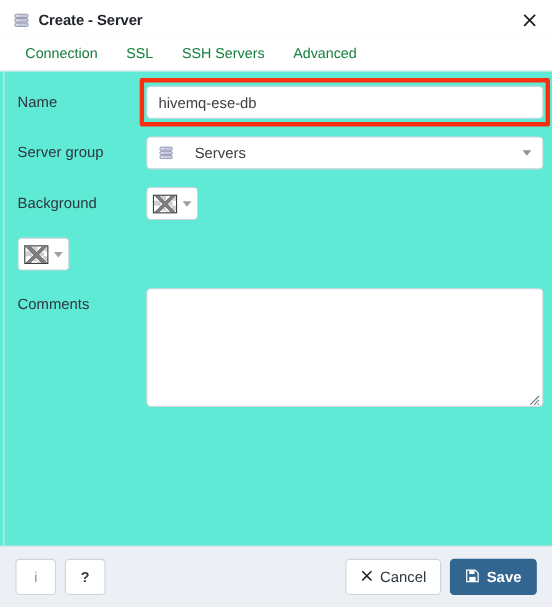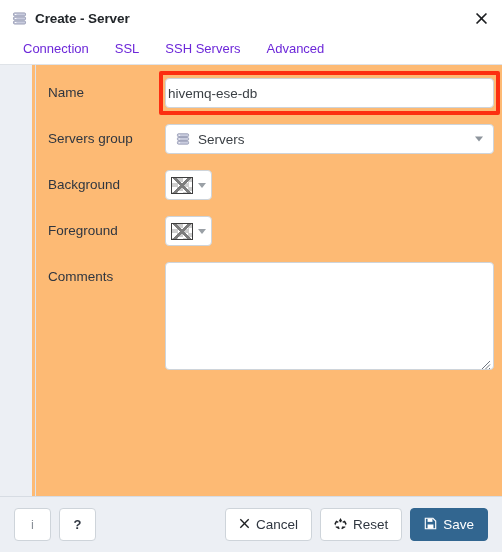--- a/index.html
+++ b/index.html
@@ -79,38 +79,37 @@
     display: flex;
     align-items: stretch;
     padding-left: 10px;
     box-sizing: border-box;
   }
   .tab {
     padding: 0 13px;
     display: flex;
     align-items: center;
     font-size: 13px;
-    color: #6d28d9;
+    color: #15803d;
     cursor: pointer;
     border-bottom: 3px solid transparent;
     box-sizing: border-box;
     white-space: nowrap;
   }
   .tab.active {
     color: #31688c;
     border-bottom-color: #31688c;
   }
 
   
   .body {
     flex: 1 1 auto;
-    background: #fdba74;
+    background: #5eead4;
     position: relative;
     overflow: hidden;
-    margin-left: 32px;
   }
   .gutter {
     position: absolute;
     left: 3px;
     top: 0;
     bottom: 0;
     width: 1px;
     background: #dde2e9;
   }
   .form {
@@ -140,21 +139,21 @@
   .text-input {
     width: 100%;
     height: 30px;
     box-sizing: border-box;
     border: 1px solid #ced4da;
     border-radius: 4px;
     background: #ffffff;
     font-family: "Liberation Sans", sans-serif;
     font-size: 13.5px;
     color: #3a3f44;
-    padding: 0 2px;
+    padding: 0 10px;
     outline: none;
   }
 
   
   .highlight-wrap {
     position: relative;
   }
   .highlight-box {
     position: absolute;
     left: -6px;
@@ -178,21 +177,21 @@
     background: #ffffff;
     display: flex;
     align-items: center;
     padding: 0 10px;
     cursor: pointer;
   }
   .select-value {
     font-size: 13.5px;
     color: #3a3f44;
     display: flex;
-    gap: 7px;
+    gap: 18px;
   }
   .caret {
     position: absolute;
     right: 10px;
     top: 50%;
     transform: translateY(-50%);
     width: 0;
     height: 0;
     border-left: 4.5px solid transparent;
     border-right: 4.5px solid transparent;
@@ -307,20 +306,21 @@
   .btn.icon-only {
     width: 37px;
     padding: 0;
   }
   .btn.info-btn { color: #8a9098; }
   .btn .glyph { font-size: 13px; line-height: 1; }
   .btn.primary {
     background: #326690;
     border-color: #326690;
     color: #ffffff;
+    font-weight: bold;
   }
   .btn.primary .glyph { color: #ffffff; }
   .btn.help-btn { font-weight: bold; font-size: 15px; }
 </style>
 </head>
 <body>
 
 <div class="dialog">
 
   <div class="titlebar">
@@ -362,21 +362,21 @@
 
       <div class="row">
         <div class="label">Name</div>
         <div class="ctl highlight-wrap">
           <input class="text-input" type="text" value="hivemq-ese-db" style="">
           <div class="highlight-box"></div>
         </div>
       </div>
 
       <div class="row">
-        <div class="label">Servers group</div>
+        <div class="label">Server group</div>
         <div class="ctl">
           <div class="select-box">
             <span class="select-value">
               <span class="srv-icon">
                 <svg width="14" height="14" viewBox="0 0 16 16" aria-hidden="true">
                   <g fill="#c9ccde" stroke="#8e93ad" stroke-width="0.9">
                     <rect x="1.6" y="2.0" width="12.8" height="3.3" rx="1.2"></rect>
                     <rect x="1.6" y="6.3" width="12.8" height="3.3" rx="1.2"></rect>
                     <rect x="1.6" y="10.6" width="12.8" height="3.3" rx="1.2"></rect>
                   </g>
@@ -398,21 +398,20 @@
         <div class="label">Background</div>
         <div class="ctl">
           <div class="color-picker">
             <span class="swatch"></span>
             <span class="caret-sm"></span>
           </div>
         </div>
       </div>
 
       <div class="row">
-        <div class="label">Foreground</div>
         <div class="ctl">
           <div class="color-picker">
             <span class="swatch"></span>
             <span class="caret-sm"></span>
           </div>
         </div>
       </div>
 
 
       <div class="row">
@@ -446,32 +445,20 @@
 
     <button class="btn">
       <span class="glyph">
         <svg width="11" height="11" viewBox="0 0 16 16" aria-hidden="true">
           <path d="M2.6 1.2 L8 6.6 L13.4 1.2 L14.8 2.6 L9.4 8 L14.8 13.4 L13.4 14.8 L8 9.4 L2.6 14.8 L1.2 13.4 L6.6 8 L1.2 2.6 Z" fill="#1d1f22"></path>
         </svg>
       </span>
       <span>Cancel</span>
     </button>
 
-    <button class="btn">
-      <span class="glyph">
-        <svg width="13" height="13" viewBox="0 0 16 16" aria-hidden="true">
-          <path d="M8 1.3 L10.2 5.1 L8.9 5.1 L8.9 6.6 L7.1 6.6 L7.1 5.1 L5.8 5.1 Z" fill="#1d1f22"></path>
-          <path d="M2.1 11.6 L6.4 11.6 L5.8 12.7 L7.1 13.5 L6.2 15.0 L2.0 12.6 Z" fill="#1d1f22"></path>
-          <path d="M13.9 11.6 L9.6 11.6 L10.2 12.7 L8.9 13.5 L9.8 15.0 L14.0 12.6 Z" fill="#1d1f22"></path>
-          <path d="M1.4 10.4 L3.6 6.6 L4.8 7.3 L5.7 5.8 L2.6 4.3 L0.5 8.1 Z" fill="#1d1f22"></path>
-          <path d="M14.6 10.4 L12.4 6.6 L11.2 7.3 L10.3 5.8 L13.4 4.3 L15.5 8.1 Z" fill="#1d1f22"></path>
-        </svg>
-      </span>
-      <span>Reset</span>
-    </button>
 
     <button class="btn primary">
       <span class="glyph">
         <svg width="13" height="13" viewBox="0 0 16 16" aria-hidden="true">
           <path d="M1.6 1.6 h9.4 l3.4 3.4 v9.4 h-12.8 z" fill="none" stroke="#ffffff" stroke-width="1.4"></path>
           <rect x="4.4" y="1.9" width="6" height="4.1" fill="#ffffff"></rect>
           <rect x="4.4" y="9.2" width="7.2" height="5.2" fill="#ffffff"></rect>
         </svg>
       </span>
       <span>Save</span>

